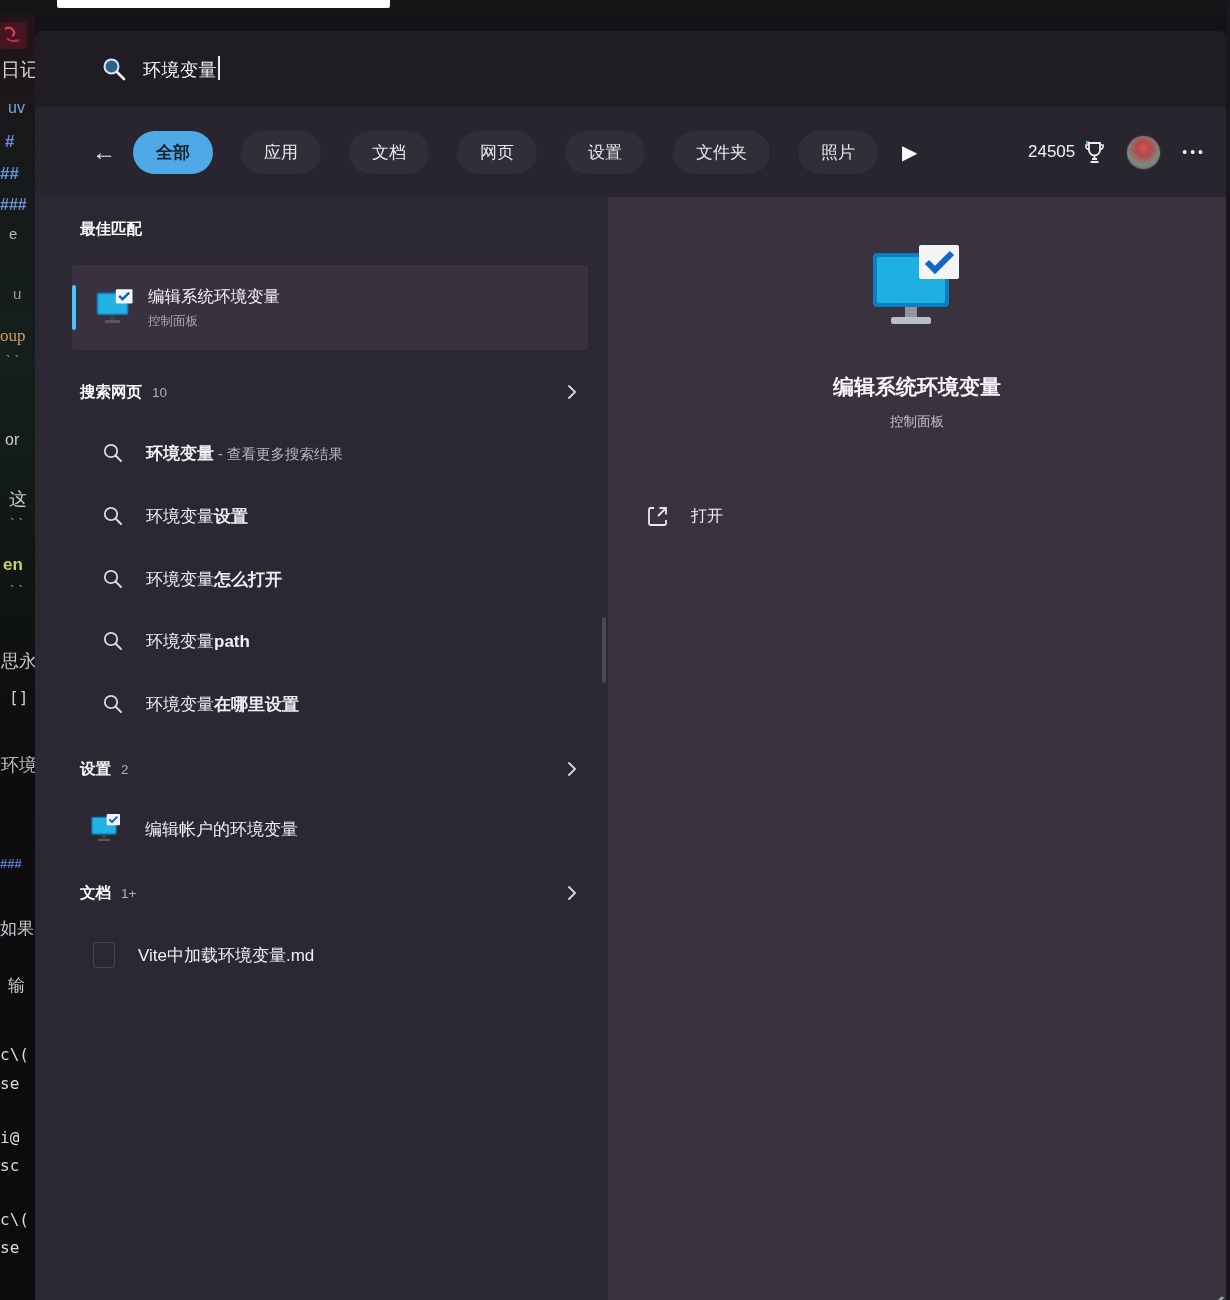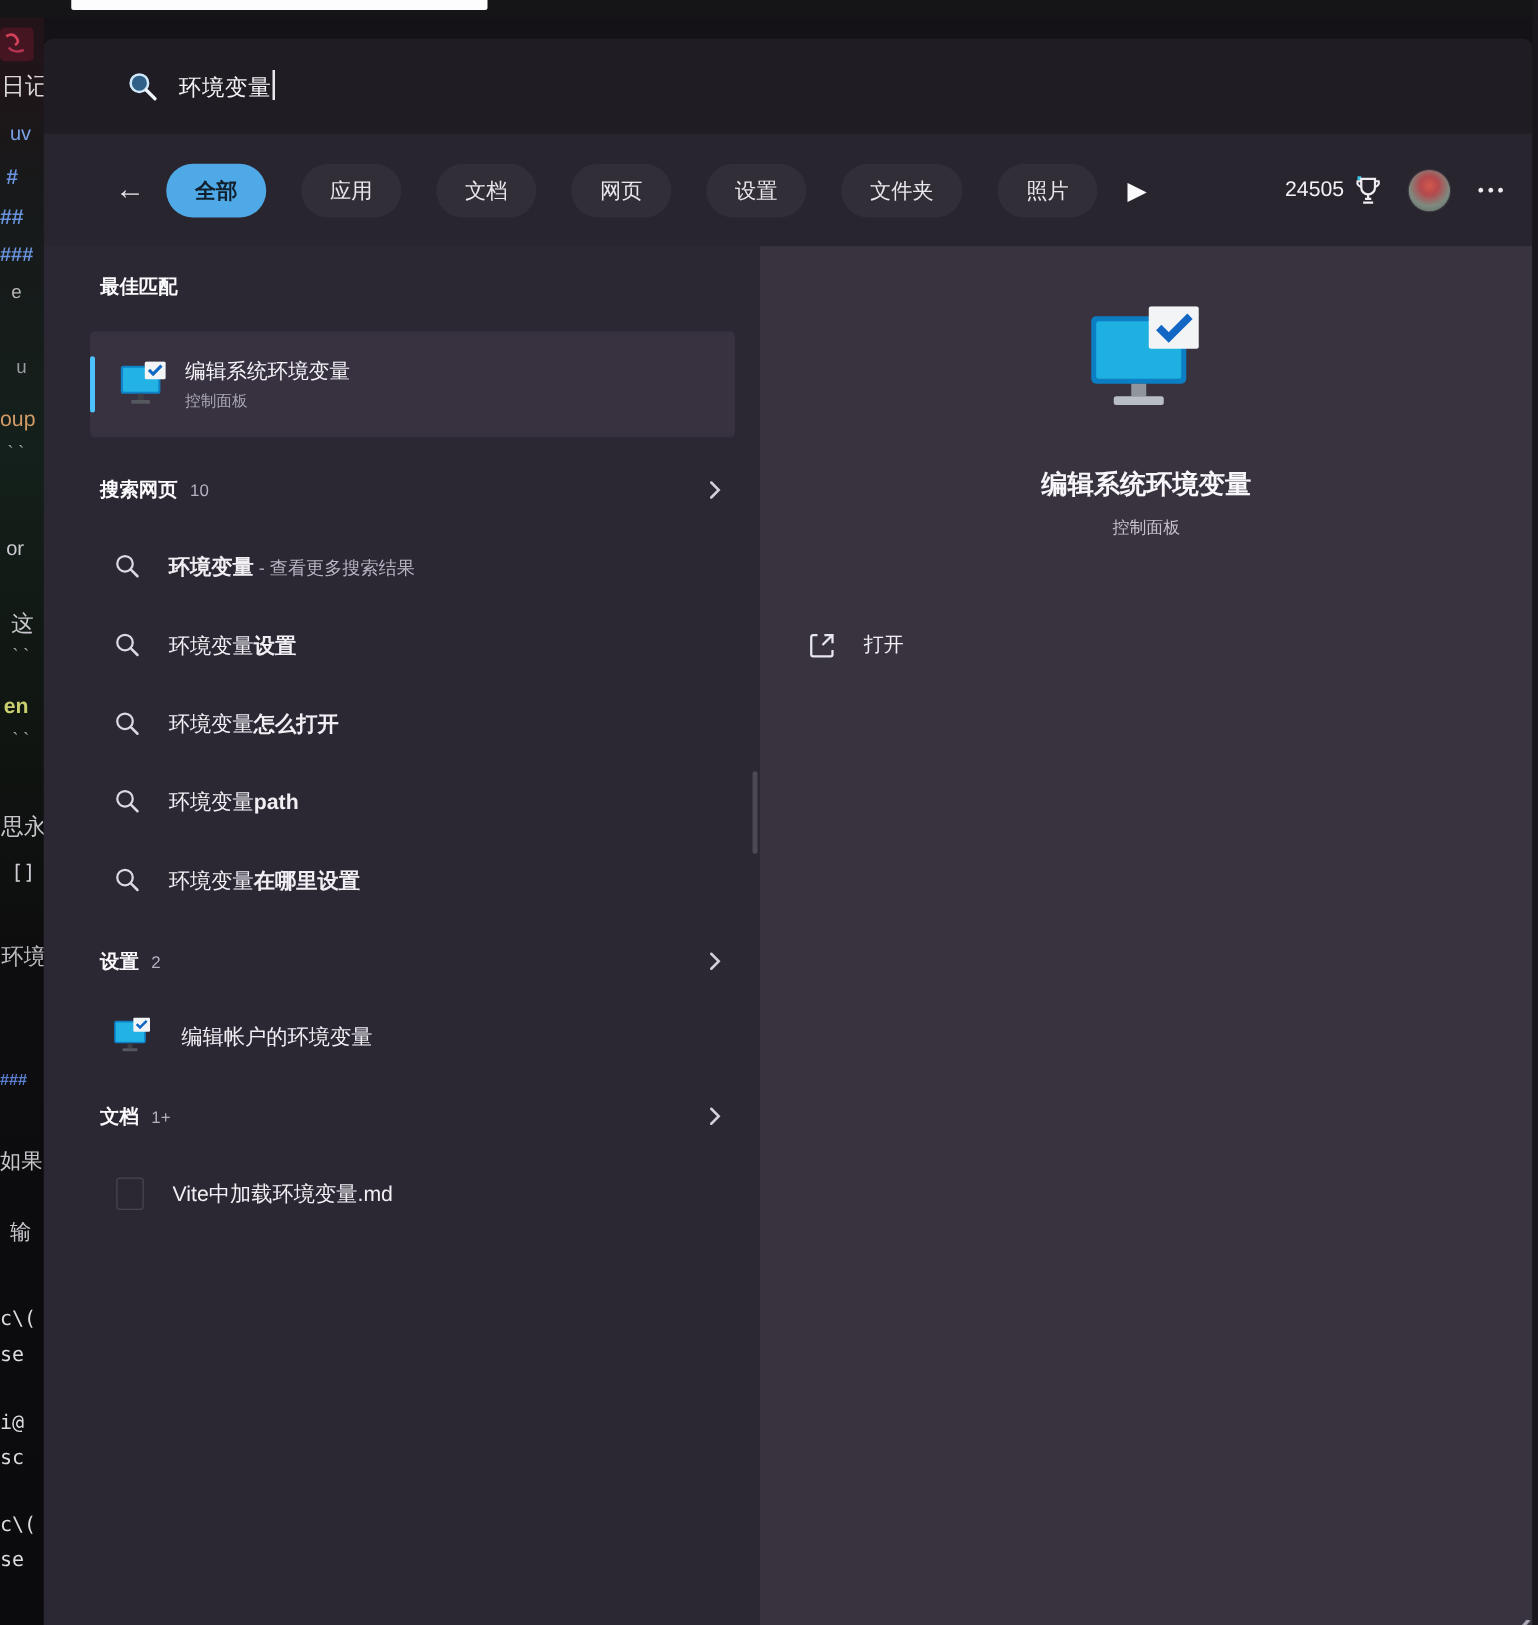--- a/index.html
+++ b/index.html
@@ -74,21 +74,21 @@
   .best-item {
     position:absolute; left:37px; top:68px; width:516px; height:85px;
     background:#373140; border-radius:4px; display:flex; align-items:center; cursor:pointer;
   }
   .best-accent { position:absolute; left:0; top:20px; width:3.5px; height:45px; background:#4cc2ff; border-radius:3px; }
   .best-icon { margin-left:23px; flex:0 0 auto; }
   .best-text { margin-left:13px; display:flex; flex-direction:column; gap:5px; }
   .best-title { font-size:16.5px; color:#f6f4f8; }
   .best-sub { font-size:12.5px; color:#aba7b3; }
 
-  .sugg-row { position:absolute; left:0; width:573px; height:52px; display:flex; align-items:center; cursor:pointer; }
+  .sugg-row { position:absolute; left:0; width:573px; height:52px; display:flex; align-items:center; cursor:pointer;padding-left:11px; }
   .sugg-icon { margin-left:56px; width:22px; height:22px; flex:0 0 auto; }
   .sugg-text { margin-left:22px; font-size:17px; color:#f1eff4; white-space:nowrap; }
   .sugg-text .q { font-weight:400; }
   .sugg-text .q-bold { font-weight:700; }
   .sugg-text .comp { font-weight:700; }
   .sugg-text .note { font-size:14.5px; color:#b7b3bf; font-weight:400; }
 
   .item-row { position:absolute; left:0; width:573px; height:56px; display:flex; align-items:center; cursor:pointer; }
   .item-row .mini-icon { margin-left:55px; flex:0 0 auto; }
   .item-row .doc-icon { margin-left:58px; width:22px; height:26px; border:1.5px solid rgba(255,255,255,0.14); border-radius:3px; flex:0 0 auto; }
@@ -118,21 +118,21 @@
       <path d="M5 13 q4 5 12 2" stroke="#b13350" stroke-width="2" fill="none"></path>
     </svg>
   </div>
 <span style="left: 1px; top: 60px; color: rgb(216, 214, 212); font-size: 19px;">日记</span>
     <span style="left: 8px; top: 100px; color: rgb(122, 162, 232); font-size: 16px;">uv</span>
     <span style="left: 5px; top: 133px; color: rgb(106, 147, 221); font-size: 17px; font-weight: 700;">#</span>
     <span style="left: 0px; top: 165px; color: rgb(106, 147, 221); font-size: 17px; font-weight: 700;">##</span>
     <span style="left: 0px; top: 197px; color: rgb(106, 147, 221); font-size: 16px; font-weight: 700;">###</span>
     <span style="left: 9px; top: 226px; color: rgb(185, 183, 181); font-size: 15px;">e</span>
     <span style="left: 13px; top: 286px; color: rgb(154, 152, 160); font-size: 15px;">u</span>
-    <span style="left: 0px; top: 327px; color: rgb(209, 154, 102); font-size: 17px;">oup</span>
+    <span style="left: 0px; top: 327px; color: rgb(209, 154, 102); font-size: 17px; font-family: Liberation Serif, serif;">oup</span>
     <span style="left: 6px; top: 354px; color: rgb(168, 166, 174); font-size: 14px;">` `</span>
     <span style="left: 5px; top: 432px; color: rgb(205, 203, 209); font-size: 16px;">or</span>
     <span style="left: 9px; top: 490px; color: rgb(201, 199, 205); font-size: 18px;">这</span>
     <span style="left: 10px; top: 517px; color: rgb(168, 166, 174); font-size: 14px;">` `</span>
     <span style="left: 3px; top: 556px; color: rgb(201, 207, 110); font-size: 17px; font-weight: 700;">en</span>
     <span style="left: 10px; top: 584px; color: rgb(168, 166, 174); font-size: 14px;">` `</span>
     <span style="left: 1px; top: 652px; color: rgb(198, 196, 202); font-size: 18px;">思永</span>
     <span style="left: 9px; top: 690px; color: rgb(207, 205, 211); font-size: 16px; font-family: &quot;DejaVu Sans Mono&quot;, monospace;">[]</span>
     <span style="left: 1px; top: 756px; color: rgb(189, 187, 193); font-size: 18px;">环境</span>
     <span style="left: 0px; top: 857px; color: rgb(91, 127, 208); font-size: 13px; font-weight: 700;">###</span>

